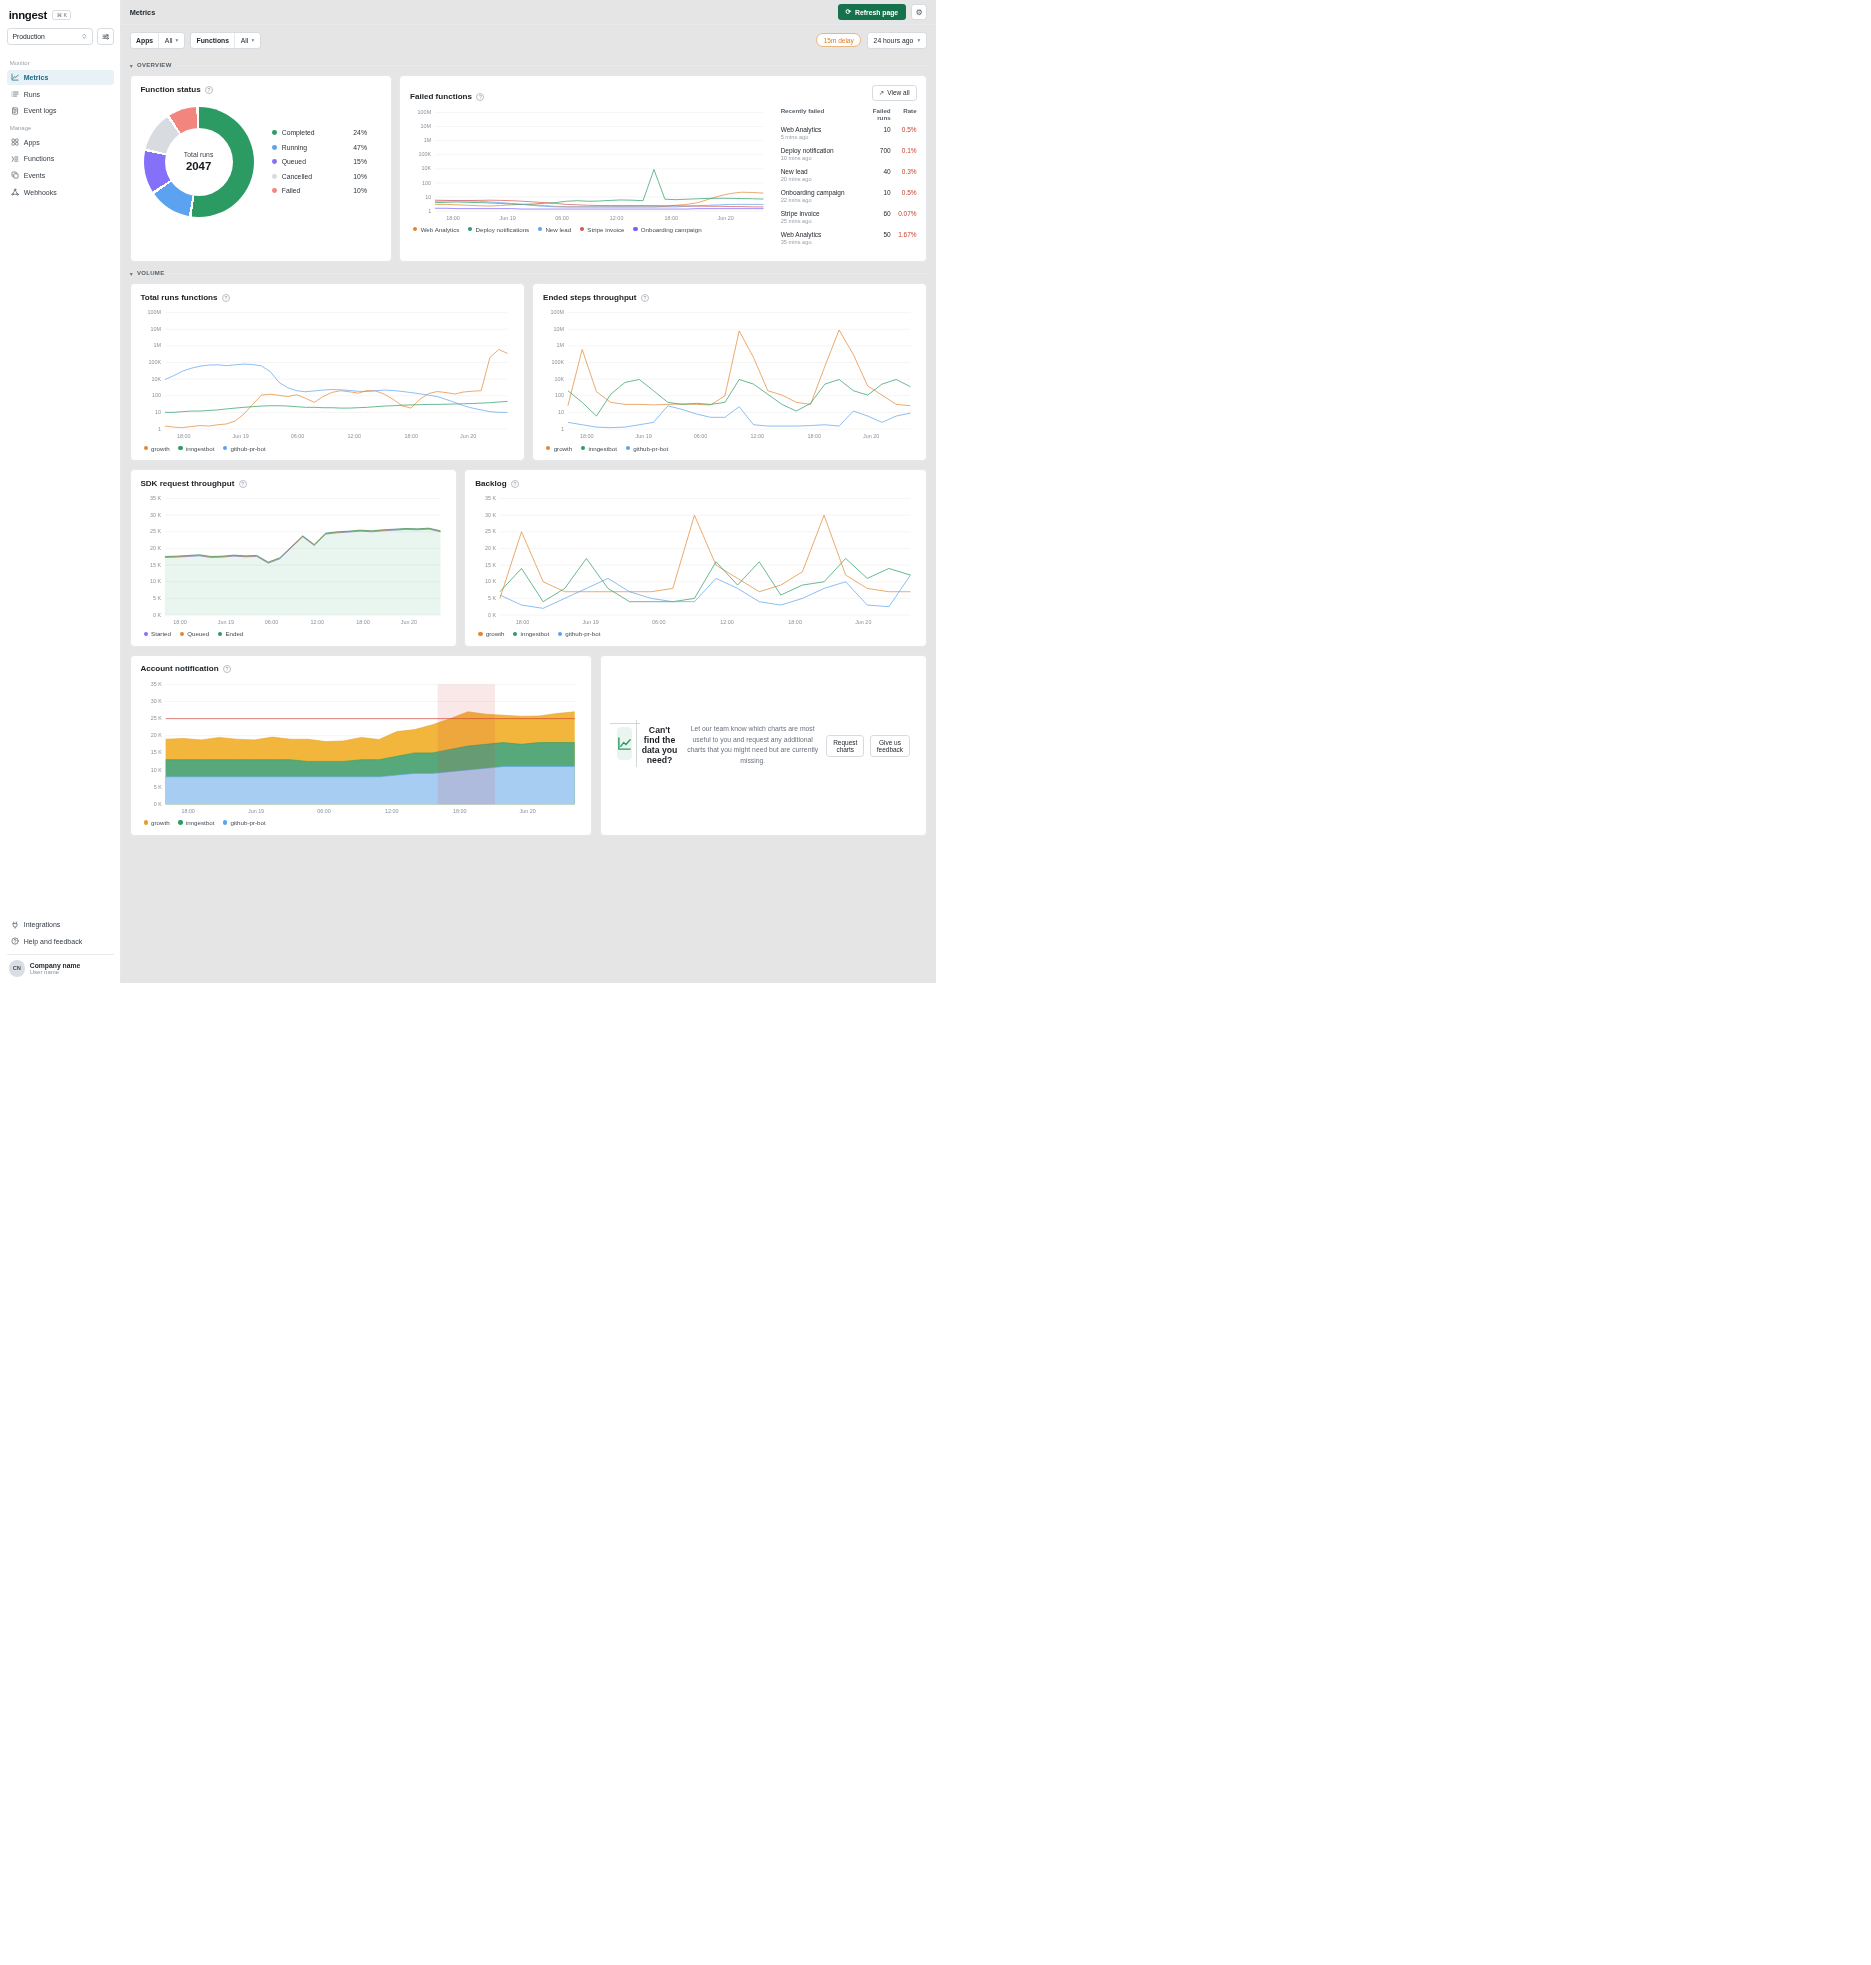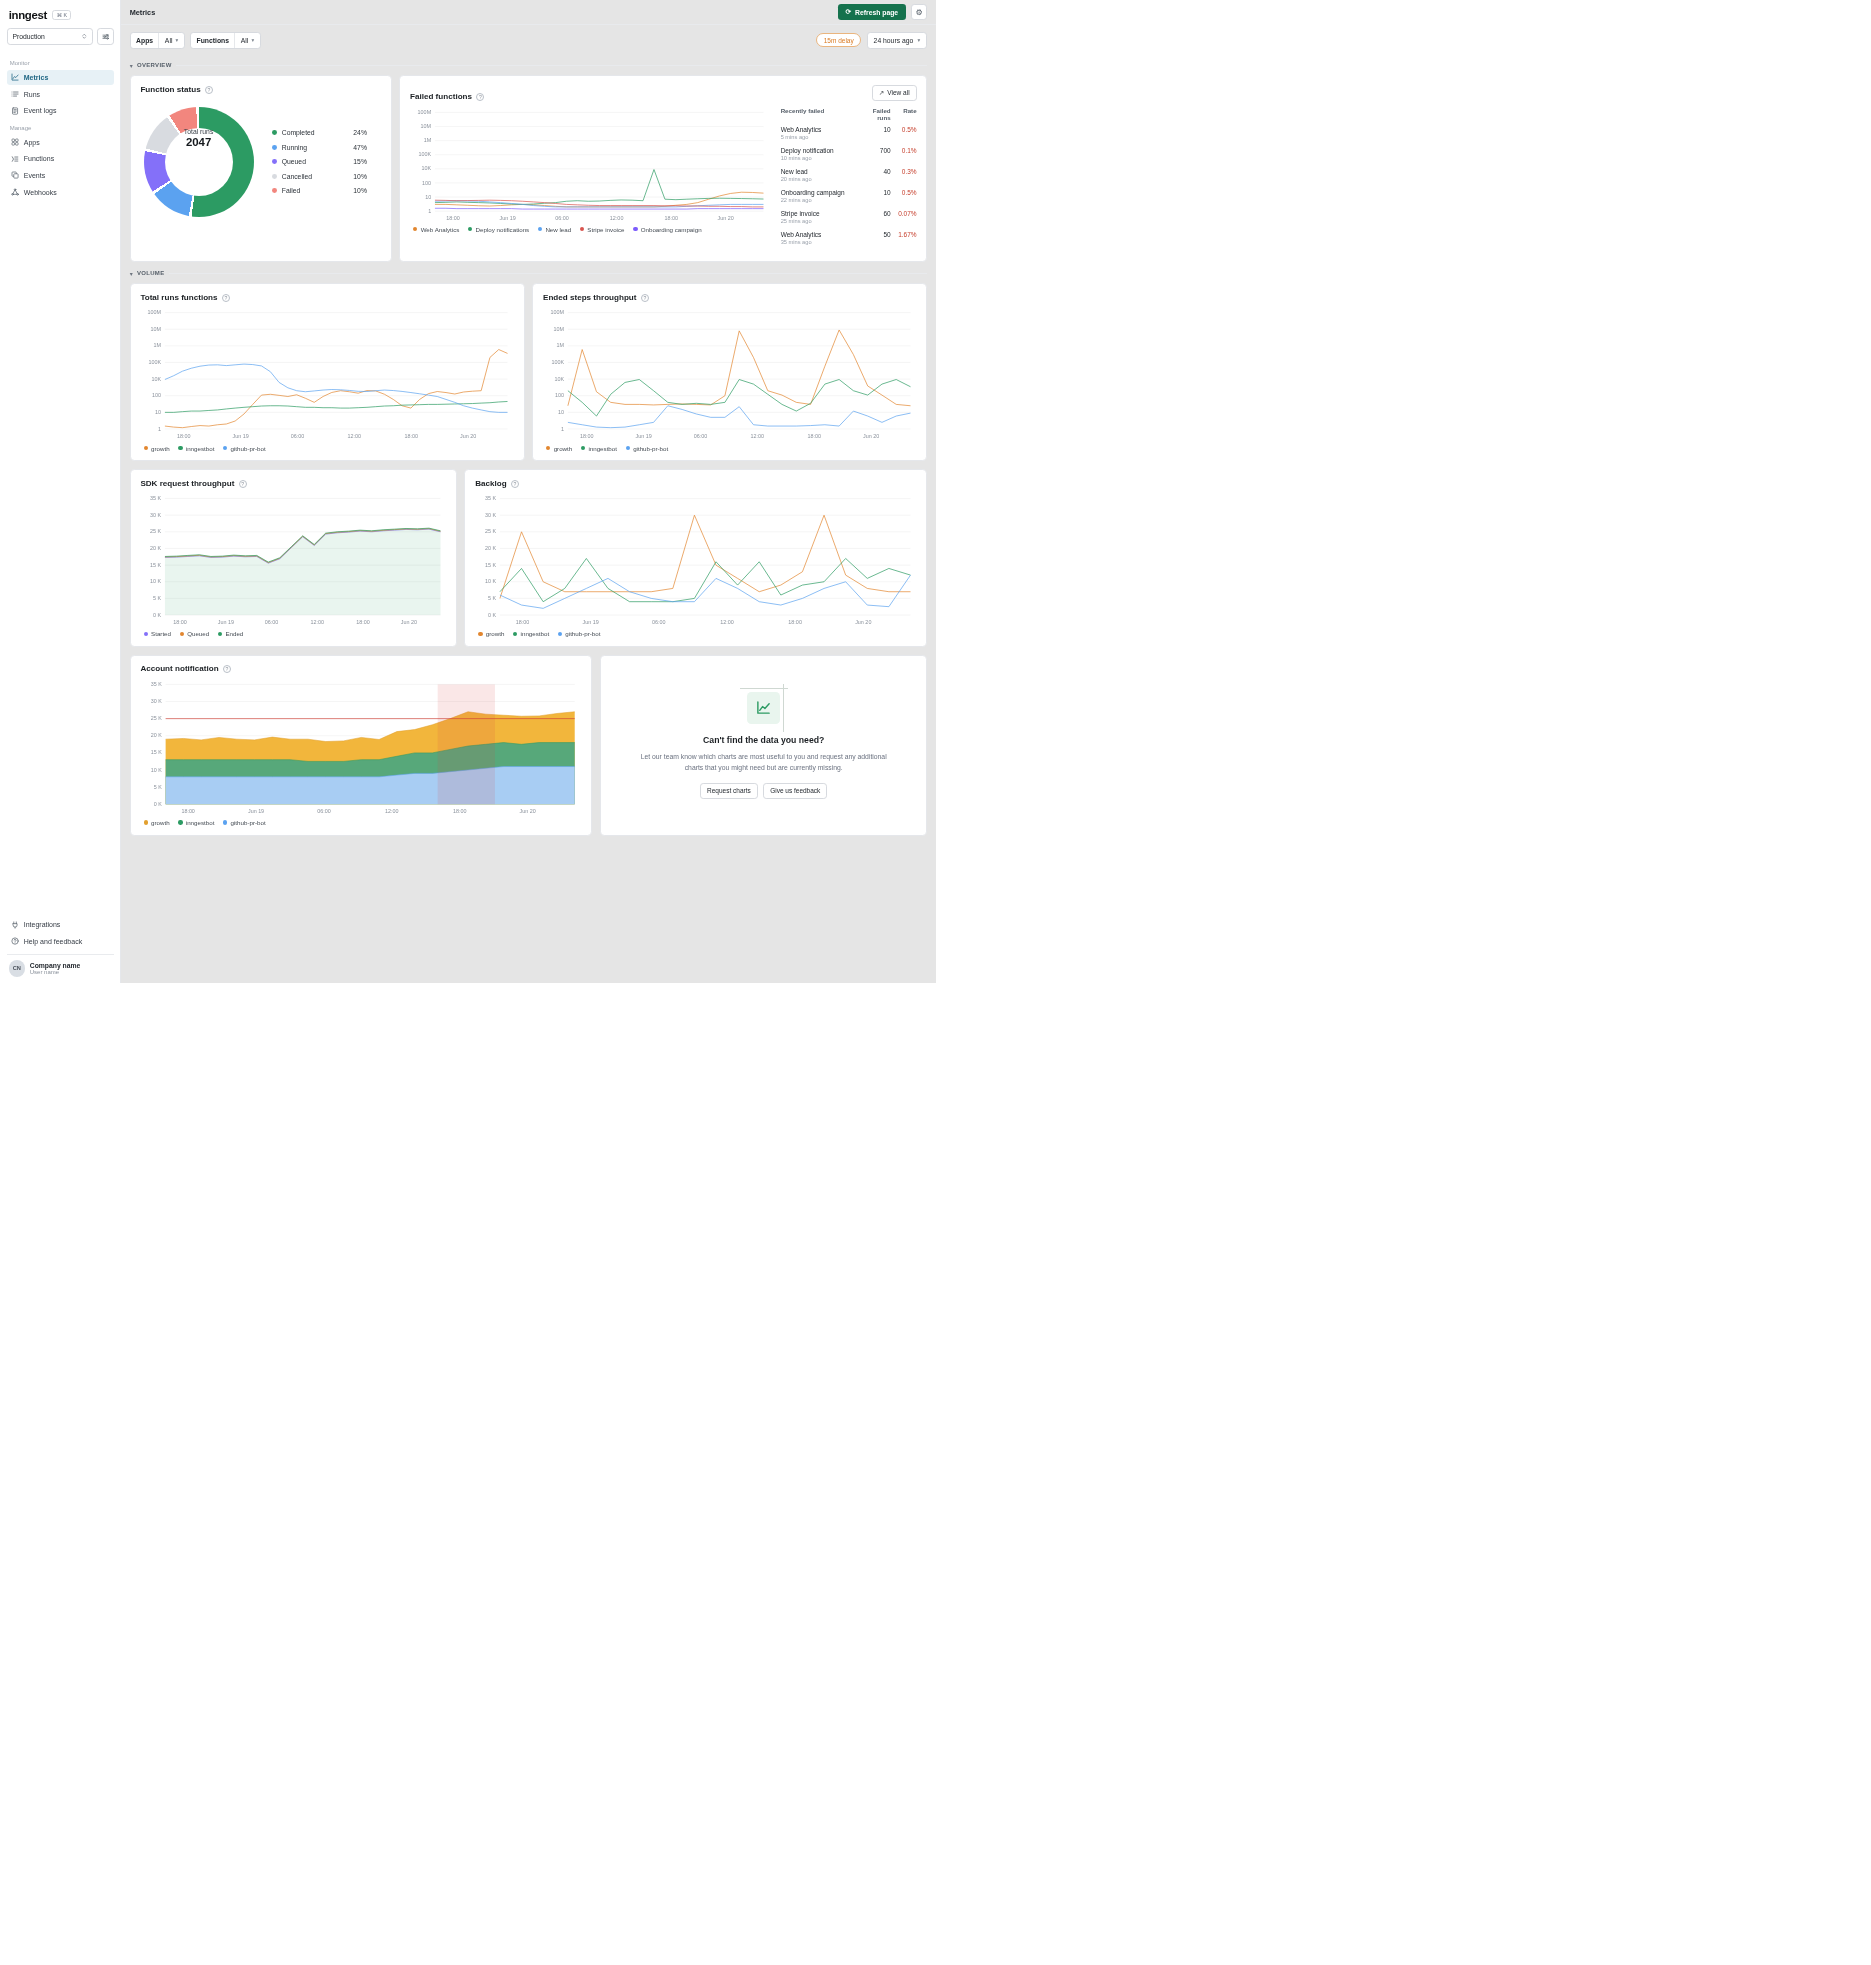--- a/index.html
+++ b/index.html
@@ -53,21 +53,21 @@
   .card-title{font-size:8.1px;font-weight:600;color:#1c2024}
   .info-dot{width:8.1px;height:8.1px;border:0.5px solid #b9bfc7;border-radius:50%;color:#8b929c;font-size:5.1px;display:inline-flex;align-items:center;justify-content:center;cursor:pointer}
   .title-spacer{flex:1}
   .btn-ghost{border:0.5px solid #d7dadf;background:#fff;border-radius:3.2px;font-size:6.5px;color:#24292f;padding:3.2px 6px;display:flex;align-items:center;gap:3.2px;cursor:pointer}
 
   
   .ov-left{flex:0 0 262px}
   .ov-right{flex:1}
   .donut-wrap{display:flex;align-items:center;gap:18.4px;padding:7.6px 3.2px 4.3px 3.2px}
   .donut{width:110px;height:110px;border-radius:50%;position:relative;flex:0 0 110px}
-  .donut-hole{position:absolute;left:50%;top:50%;transform:translate(-50%,-50%);width:68px;height:68px;border-radius:50%;background:#fff;display:flex;flex-direction:column;align-items:center;gap:1.6px}
+  .donut-hole{position:absolute;left:50%;top:50%;transform:translate(-50%,-50%);width:68px;height:68px;border-radius:50%;background:#fff;display:flex;flex-direction:column;align-items:center;justify-content:center;gap:1.6px}
   .donut-total-label{font-size:6.8px;color:#3c434b}
   .donut-total-value{font-size:11.4px;font-weight:700;color:#15191d}
   .donut-legend{flex:1;display:flex;flex-direction:column;gap:7.6px;max-width:95px}
   .dl-row{display:flex;align-items:center;gap:4.9px;font-size:6.8px;color:#2b3138}
   .dot{width:4.9px;height:4.9px;border-radius:50%;display:inline-block;flex:0 0 4.9px}
   .dl-pct{margin-left:auto;color:#2b3138}
 
   .failed-body{display:flex;gap:10.8px}
   .failed-chart-col{flex:1;min-width:0}
   .chart{width:100%}
@@ -87,21 +87,21 @@
   .ft-runs{flex:0 0 31px;text-align:right;color:#24292f}
   .ft-rate{flex:0 0 26px;text-align:right;color:#c6402e}
 
   
   .half{flex:1 1 0}
   .w42{flex:0 0 calc(41.5% - 3.8px)}
   .w58{flex:1}
   .w58b{flex:0 0 calc(58.5% - 3.8px)}
   .w42b{flex:1}
 
-  .promo{display:flex;flex-direction:column;align-items:center;justify-content:center;text-align:center;gap:7.6px;padding:16.2px}
+  .promo{display:flex;flex-direction:row;align-items:center;justify-content:center;text-align:center;gap:7.6px;padding:16.2px}
   .promo-icon{width:32.5px;height:32.5px;border-radius:4.3px;background:#e9f5ee;display:flex;align-items:center;justify-content:center;color:#2c9b63;position:relative;margin-bottom:3.2px}
   .promo-icon::before{content:"";position:absolute;left:-7.6px;right:-7.6px;top:-3.8px;height:0.5px;background:#cfd8d2}
   .promo-icon::after{content:"";position:absolute;top:-7.6px;bottom:-7.6px;right:-3.8px;width:0.5px;background:#cfd8d2}
   .promo-h{font-size:8.7px;font-weight:700;color:#1c2024}
   .promo-p{font-size:6.8px;color:#6b7280;line-height:1.55;max-width:255px}
   .promo-btns{display:flex;gap:5.4px;margin-top:2.2px}
 </style>
 </head>
 <body>
 

